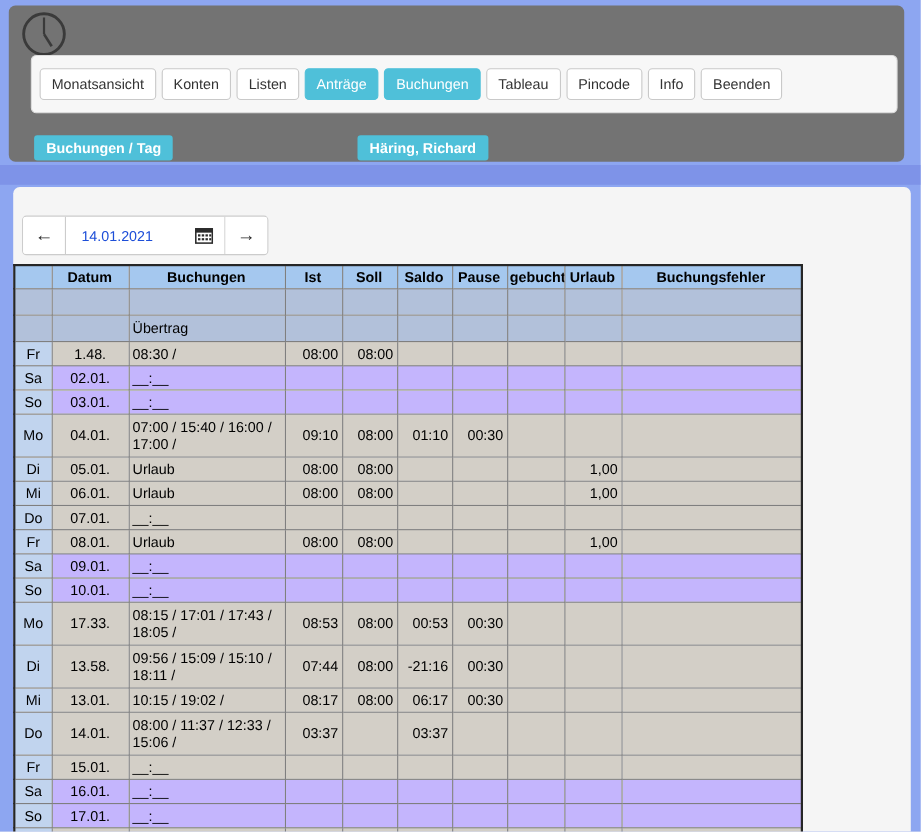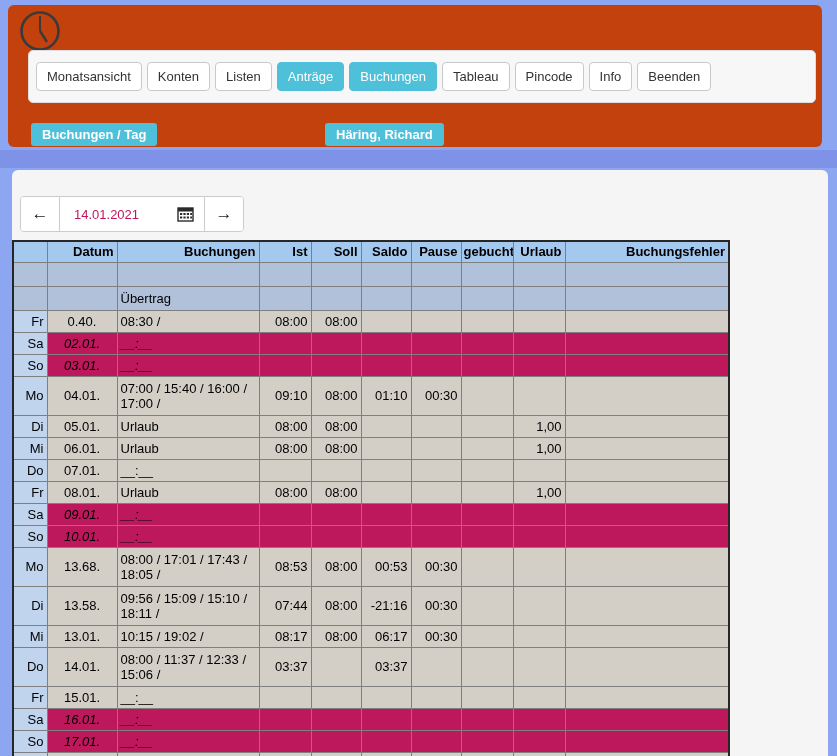--- a/index.html
+++ b/index.html
@@ -4,21 +4,21 @@
 <style>
   html,body{margin:0;padding:0;}
   body{
     width:837px;height:756px;overflow:hidden;position:relative;
     background:#8da6f1;
     font-family:"Liberation Sans", sans-serif;
   }
   
   .top-panel{
     position:absolute;left:8px;top:5px;width:814px;height:142px;
-    background:#c2410c;border-radius:6px;
+    background:#737373;border-radius:6px;
   }
   .clock-wrap{position:absolute;left:10px;top:4px;width:44px;height:44px;}
   .btnbar{
     position:absolute;left:20px;top:45px;width:788px;height:53px;
     border:1px solid #ddd;border-radius:5px;box-sizing:border-box;
     display:flex;align-items:center;gap:5px;padding-left:7px;
     background:#f7f7f7;
   }
   .btn{
     background:#fff;border:1px solid #c9c9c9;border-radius:4px;
@@ -44,43 +44,43 @@
     display:flex;border:1px solid #ccc;border-radius:4px;background:#fff;
     box-sizing:border-box;overflow:hidden;
   }
   .nav-arrow{
     width:38px;display:flex;align-items:center;justify-content:center;
     font-size:17px;font-weight:bold;color:#222;cursor:pointer;background:#fff;
   }
   .date-cell{
     width:146px;border-left:1px solid #ccc;border-right:1px solid #ccc;
     display:flex;align-items:center;justify-content:space-between;
-    padding:0 10px 0 14px;font-size:13px;color:#be185d;box-sizing:border-box;cursor:text;
+    padding:0 10px 0 14px;font-size:13px;color:#1d4ed8;box-sizing:border-box;cursor:text;
   }
   
   table.grid{
     position:absolute;left:0;top:70px;width:716px;
     border-collapse:collapse;table-layout:fixed;
     font-size:13px;color:#000;
     border:2px solid #262626;
   }
   .grid td,.grid th{
     border:1px solid #7f7f7f;padding:1px 3px;overflow:hidden;
     vertical-align:middle;box-sizing:border-box;line-height:15px;
   }
   .grid th{
-    background:#a5c8ef;font-weight:bold;text-align:right;height:21px;
+    background:#a5c8ef;font-weight:bold;text-align:center;height:21px;
     white-space:nowrap;padding-left:2px;
   }
   tr.subrow td{background:#b2c1da;height:24px;}
   tr.single td{height:22px;}
   tr.double td{height:39px;}
-  td.day{background:#c1d4ee;text-align:right;}
+  td.day{background:#c1d4ee;text-align:center;}
   tr.gray td.val{background:#d3cfc7;}
-  tr.weekend td.val{background:#be185d;font-style:italic;}
+  tr.weekend td.val{background:#c4b5fd;}
   .c{text-align:center;} .r{text-align:right;} .l{text-align:left;margin-left:28px;}
 </style>
 </head>
 <body>
 
 <div class="top-panel">
   <div class="clock-wrap">
     <svg width="44" height="44" viewBox="0 0 44 44">
       <circle cx="22" cy="22" r="18.5" fill="none" stroke="#3a3a3a" stroke-width="2.6"></circle>
       <line x1="22" y1="22" x2="22" y2="7" stroke="#3a3a3a" stroke-width="2"></line>
@@ -174,21 +174,21 @@
           <td></td>
           <td></td>
           <td></td>
           <td></td>
           <td></td>
           <td></td>
           <td></td>
         </tr>
         <tr class="gray single">
           <td class="day">Fr</td>
-          <td class="val c">0.40.</td>
+          <td class="val c">1.48.</td>
           <td class="val l">08:30 /</td>
           <td class="val r">08:00</td>
           <td class="val r">08:00</td>
           <td class="val r"></td>
           <td class="val r"></td>
           <td class="val r"></td>
           <td class="val r"></td>
           <td class="val l"></td>
         </tr>
         <tr class="weekend single">
@@ -294,22 +294,22 @@
           <td class="val r"></td>
           <td class="val r"></td>
           <td class="val r"></td>
           <td class="val r"></td>
           <td class="val r"></td>
           <td class="val r"></td>
           <td class="val l"></td>
         </tr>
         <tr class="gray double">
           <td class="day">Mo</td>
-          <td class="val c">13.68.</td>
-          <td class="val l">08:00 / 17:01 / 17:43 / 18:05 /</td>
+          <td class="val c">17.33.</td>
+          <td class="val l">08:15 / 17:01 / 17:43 / 18:05 /</td>
           <td class="val r">08:53</td>
           <td class="val r">08:00</td>
           <td class="val r">00:53</td>
           <td class="val r">00:30</td>
           <td class="val r"></td>
           <td class="val r"></td>
           <td class="val l"></td>
         </tr>
         <tr class="gray double">
           <td class="day">Di</td>

